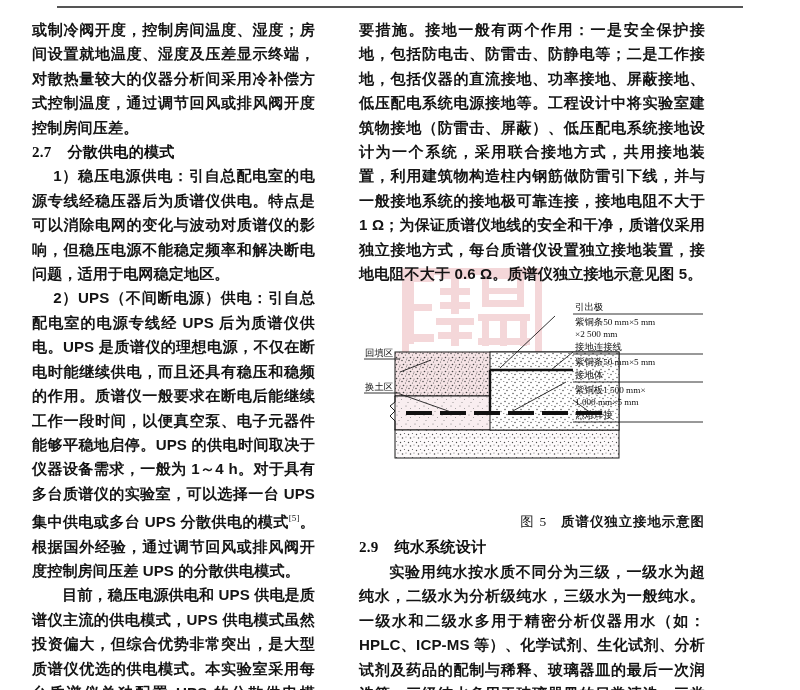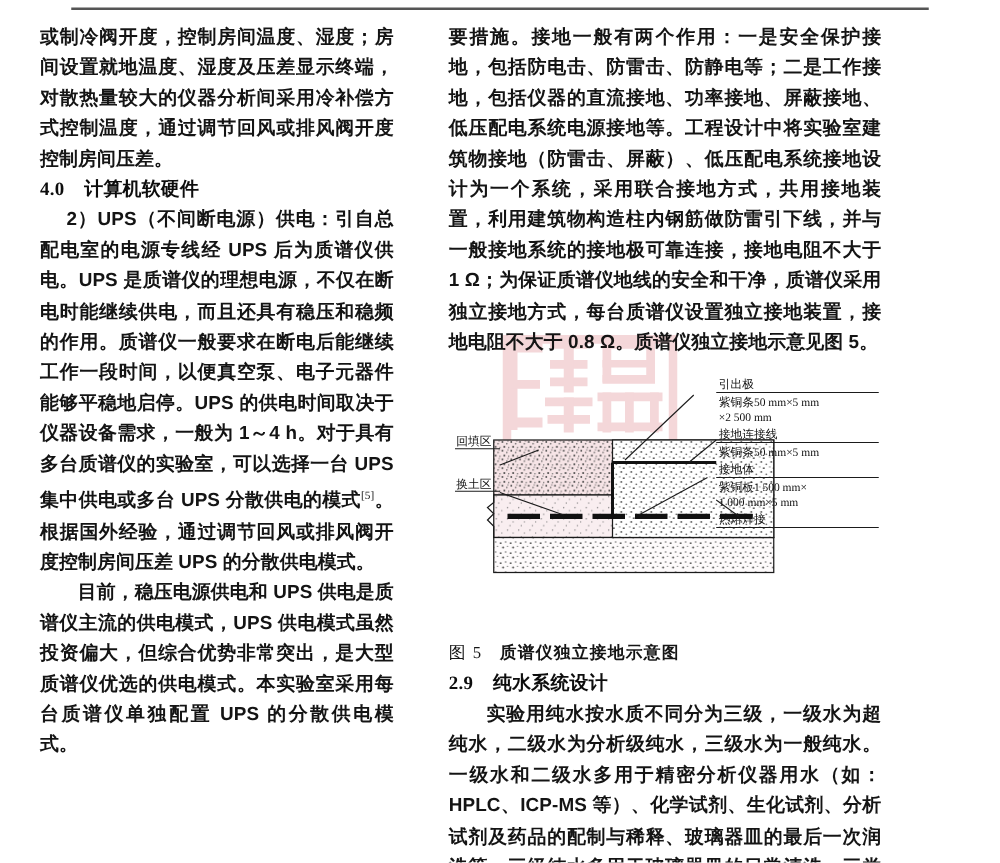--- a/index.html
+++ b/index.html
@@ -63,21 +63,21 @@
   sup.ref{font-size:9px;vertical-align:super;font-family:"Liberation Serif",serif;font-weight:400;}
 
   
   .figure{
     position:relative;
     margin:10px 0 0 0;
     width:346px;height:215px;
   }
   .figcap{
     margin-top:2px;
-    text-align:left;
+    text-align:right;
     font-size:13.4px;
     font-weight:700;
     letter-spacing:1px;
     color:#151515;
   }
   .figcap .n{font-family:"Liberation Serif",serif;font-weight:400;}
   .figcap .sp{display:inline-block;width:14px;}
   .figure svg{position:absolute;left:0;top:0;}
   .lbl{font-size:9.4px;font-family:"Liberation Sans",sans-serif;fill:#111;font-weight:500;}
   .lbl-s{font-size:9.2px;font-family:"Liberation Serif","DejaVu Serif",serif;fill:#111;}
@@ -141,34 +141,35 @@
     </svg>
   </div>
 
   <div class="cols">
 
     <div class="col left">
 
       <p>或制冷阀开度，控制房间温度、湿度；房间设置就地温度、湿度及压差显示终端，对散热量较大的仪器分析间采用冷补偿方式控制温度，通过调节回风或排风阀开度控制房间压差。</p>
 
       <h3 class="sec">
-        <span class="num">4.0</span><span class="gap"></span><span>计算机软硬件</span>
+        <span class="num">2.7</span><span class="gap"></span><span>分散供电的模式</span>
       </h3>
 
 
+      <p class="ind1">1）稳压电源供电：引自总配电室的电源专线经稳压器后为质谱仪供电。特点是可以消除电网的变化与波动对质谱仪的影响，但稳压电源不能稳定频率和解决断电问题，适用于电网稳定地区。</p>
 
       <p class="ind1"><span>2）UPS（不间断电源）供电：引自总配电室的电源专线经 UPS 后为质谱仪供电。UPS 是质谱仪的理想电源，不仅在断电时能继续供电，而且还具有稳压和稳频的作用。质谱仪一般要求在断电后能继续工作一段时间，以便真空泵、电子元器件能够平稳地启停。UPS 的供电时间取决于仪器设备需求，一般为 1～4 h。对于具有多台质谱仪的实验室，可以选择一台 UPS 集中供电或多台 UPS 分散供电的模式</span><sup class="ref">[5]</sup><span>。根据国外经验，通过调节回风或排风阀开度控制房间压差 UPS 的分散供电模式。</span></p>
 
       <p class="ind">目前，稳压电源供电和 UPS 供电是质谱仪主流的供电模式，UPS 供电模式虽然投资偏大，但综合优势非常突出，是大型质谱仪优选的供电模式。本实验室采用每台质谱仪单独配置 UPS 的分散供电模式。</p>
 
     </div>
 
     <div class="col right">
 
-      <p>要措施。接地一般有两个作用：一是安全保护接地，包括防电击、防雷击、防静电等；二是工作接地，包括仪器的直流接地、功率接地、屏蔽接地、低压配电系统电源接地等。工程设计中将实验室建筑物接地（防雷击、屏蔽）、低压配电系统接地设计为一个系统，采用联合接地方式，共用接地装置，利用建筑物构造柱内钢筋做防雷引下线，并与一般接地系统的接地极可靠连接，接地电阻不大于 1 Ω；为保证质谱仪地线的安全和干净，质谱仪采用独立接地方式，每台质谱仪设置独立接地装置，接地电阻不大于 0.8 Ω。质谱仪独立接地示意见图 5。</p>
+      <p>要措施。接地一般有两个作用：一是安全保护接地，包括防电击、防雷击、防静电等；二是工作接地，包括仪器的直流接地、功率接地、屏蔽接地、低压配电系统电源接地等。工程设计中将实验室建筑物接地（防雷击、屏蔽）、低压配电系统接地设计为一个系统，采用联合接地方式，共用接地装置，利用建筑物构造柱内钢筋做防雷引下线，并与一般接地系统的接地极可靠连接，接地电阻不大于 1 Ω；为保证质谱仪地线的安全和干净，质谱仪采用独立接地方式，每台质谱仪设置独立接地装置，接地电阻不大于 0.6 Ω。质谱仪独立接地示意见图 5。</p>
 
       <div class="figure">
         <svg width="346" height="215" viewBox="0 0 346 215" xmlns="http://www.w3.org/2000/svg">
           <defs>
             <pattern id="spk1" width="7" height="7" patternUnits="userSpaceOnUse">
               <rect width="7" height="7" fill="#f6e4e6"></rect>
               <circle cx="1" cy="1.5" r="0.75" fill="#4b4b4b"></circle>
               <circle cx="4.5" cy="3" r="0.6" fill="#5a5a5a"></circle>
               <circle cx="2.5" cy="5.5" r="0.8" fill="#444"></circle>
               <circle cx="6" cy="6" r="0.55" fill="#666"></circle>

